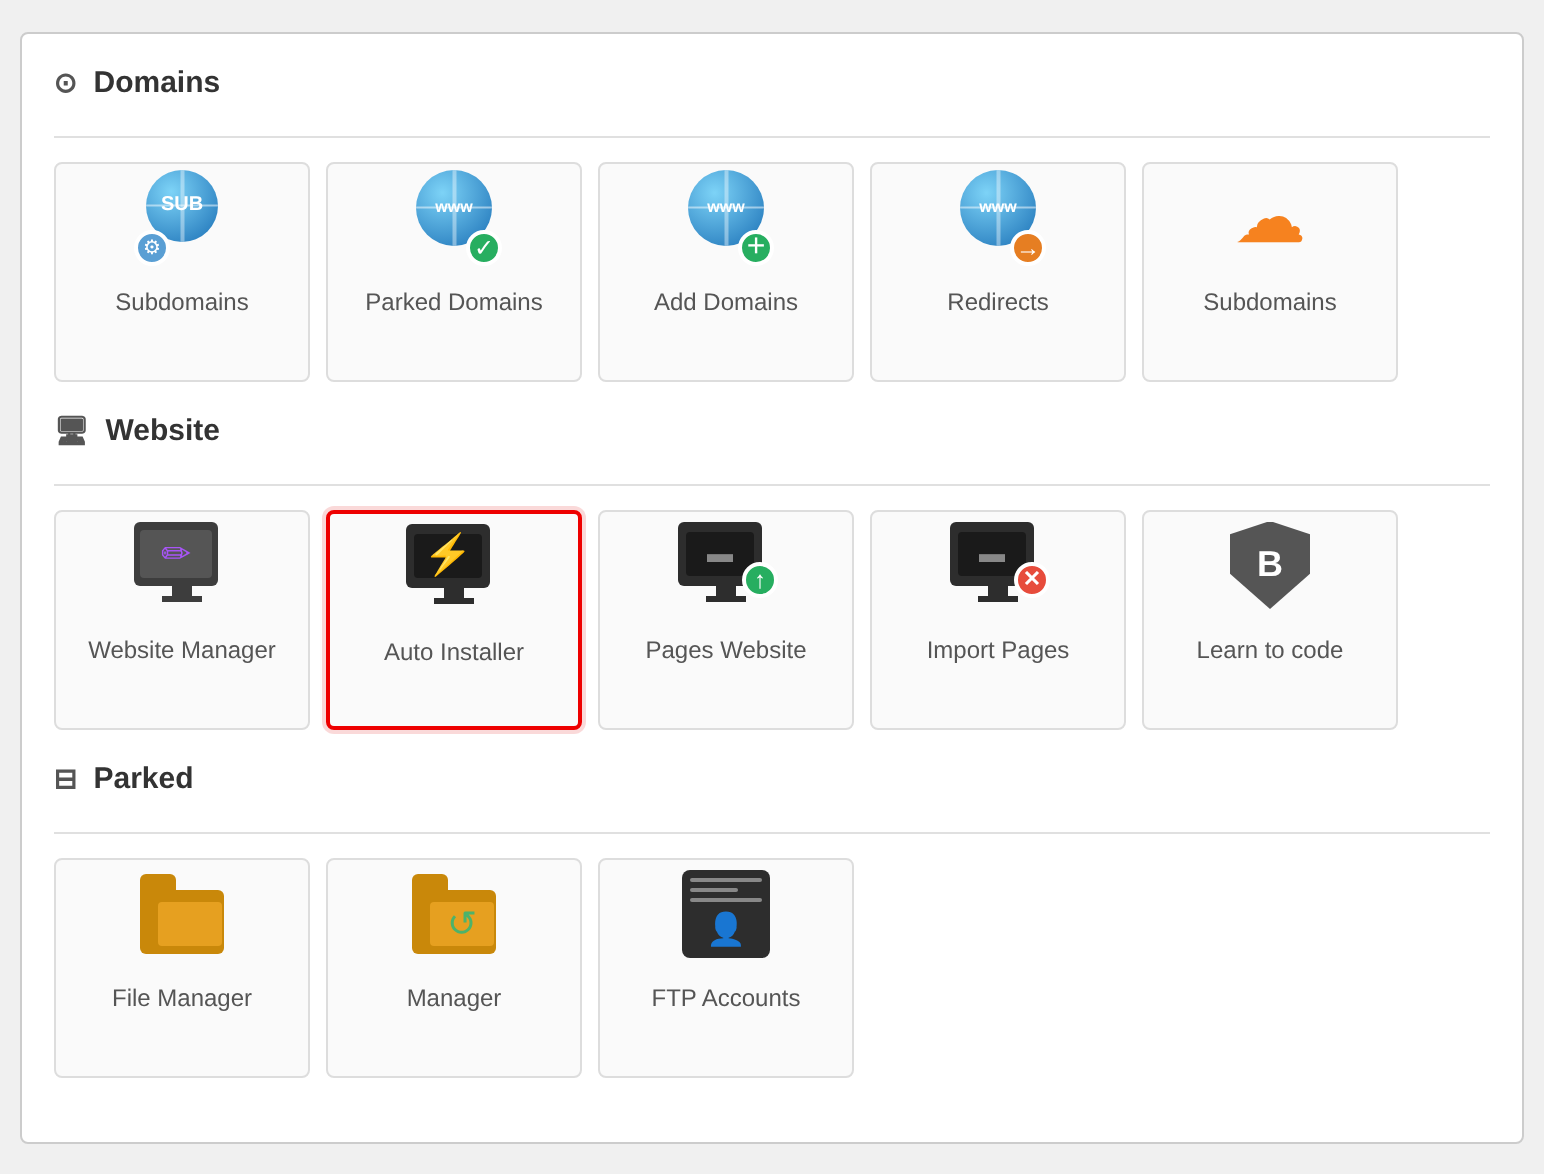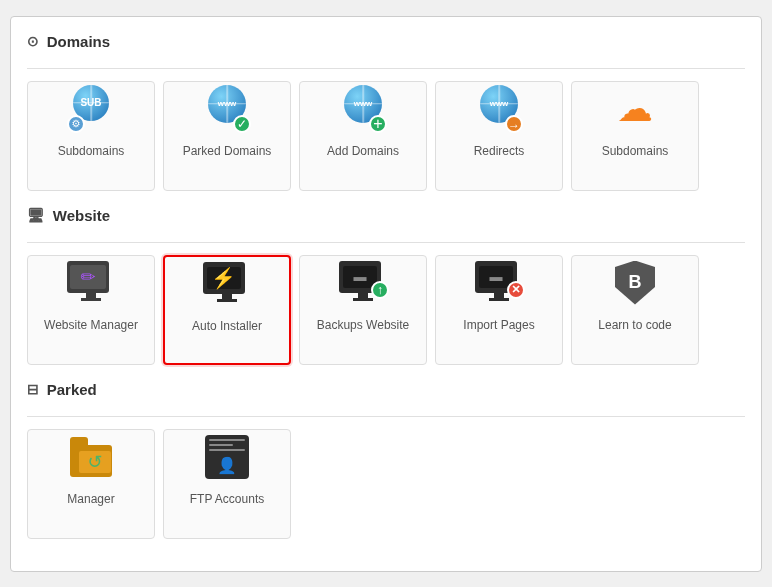--- a/index.html
+++ b/index.html
@@ -533,21 +533,21 @@
             <div class="monitor3">
               <div class="monitor3-screen">
                 <span style="color:#888;font-size:13px;">▬</span>
               </div>
             </div>
             <div style="width:18px;height:18px;background:#27ae60;border-radius:50%;position:absolute;bottom:6px;right:-2px;border:2px solid #fff;display:flex;align-items:center;justify-content:center;color:#fff;font-size:12px;">↑</div>
             <div class="stand3"></div>
             <div class="base3"></div>
           </div>
         </div>
-        <span class="tile-label">Backups Website</span>
+        <span class="tile-label">Pages Website</span>
       </div>
 
       <div class="tile">
         <div class="tile-icon-area">
           <div class="icon-error">
             <div class="monitor4">
               <div class="monitor4-screen">
                 <span style="color:#888;font-size:13px;">▬</span>
               </div>
             </div>
@@ -572,20 +572,31 @@
   </div>
 
   <div class="section">
     <div class="section-header">
       <span class="section-header-icon">⊟</span>
       <span>Parked</span>
     </div>
     <hr class="divider">
     <div class="tiles-grid">
 
+      <div class="tile">
+        <div class="tile-icon-area">
+          <div class="icon-fm">
+            <div class="folder-tab"></div>
+            <div class="folder-body">
+              <div class="folder-inner"></div>
+            </div>
+          </div>
+        </div>
+        <span class="tile-label">File Manager</span>
+      </div>
 
       <div class="tile">
         <div class="tile-icon-area">
           <div class="icon-backups">
             <div class="folder-tab2"></div>
             <div class="folder-body2">
               <div class="folder-inner2">
                 <span class="arrow-refresh">↺</span>
               </div>
             </div>

